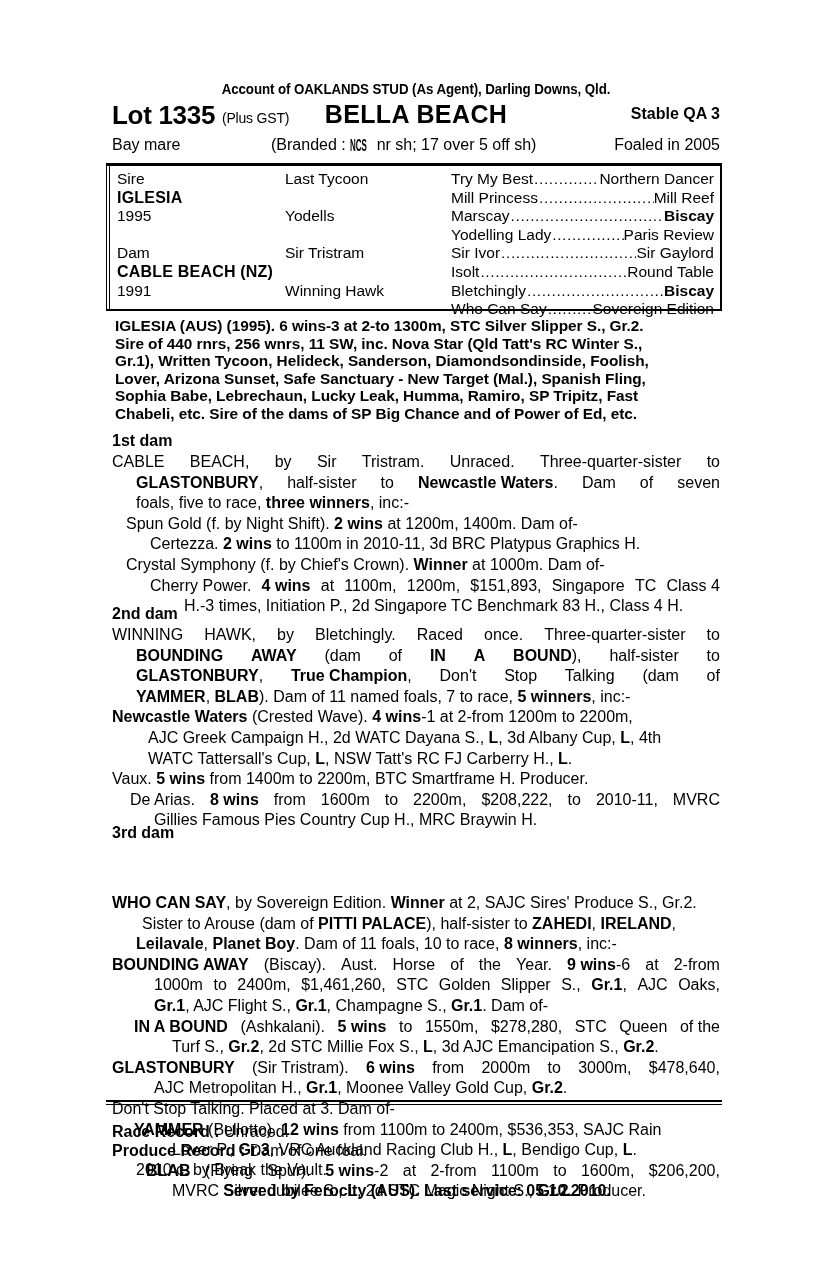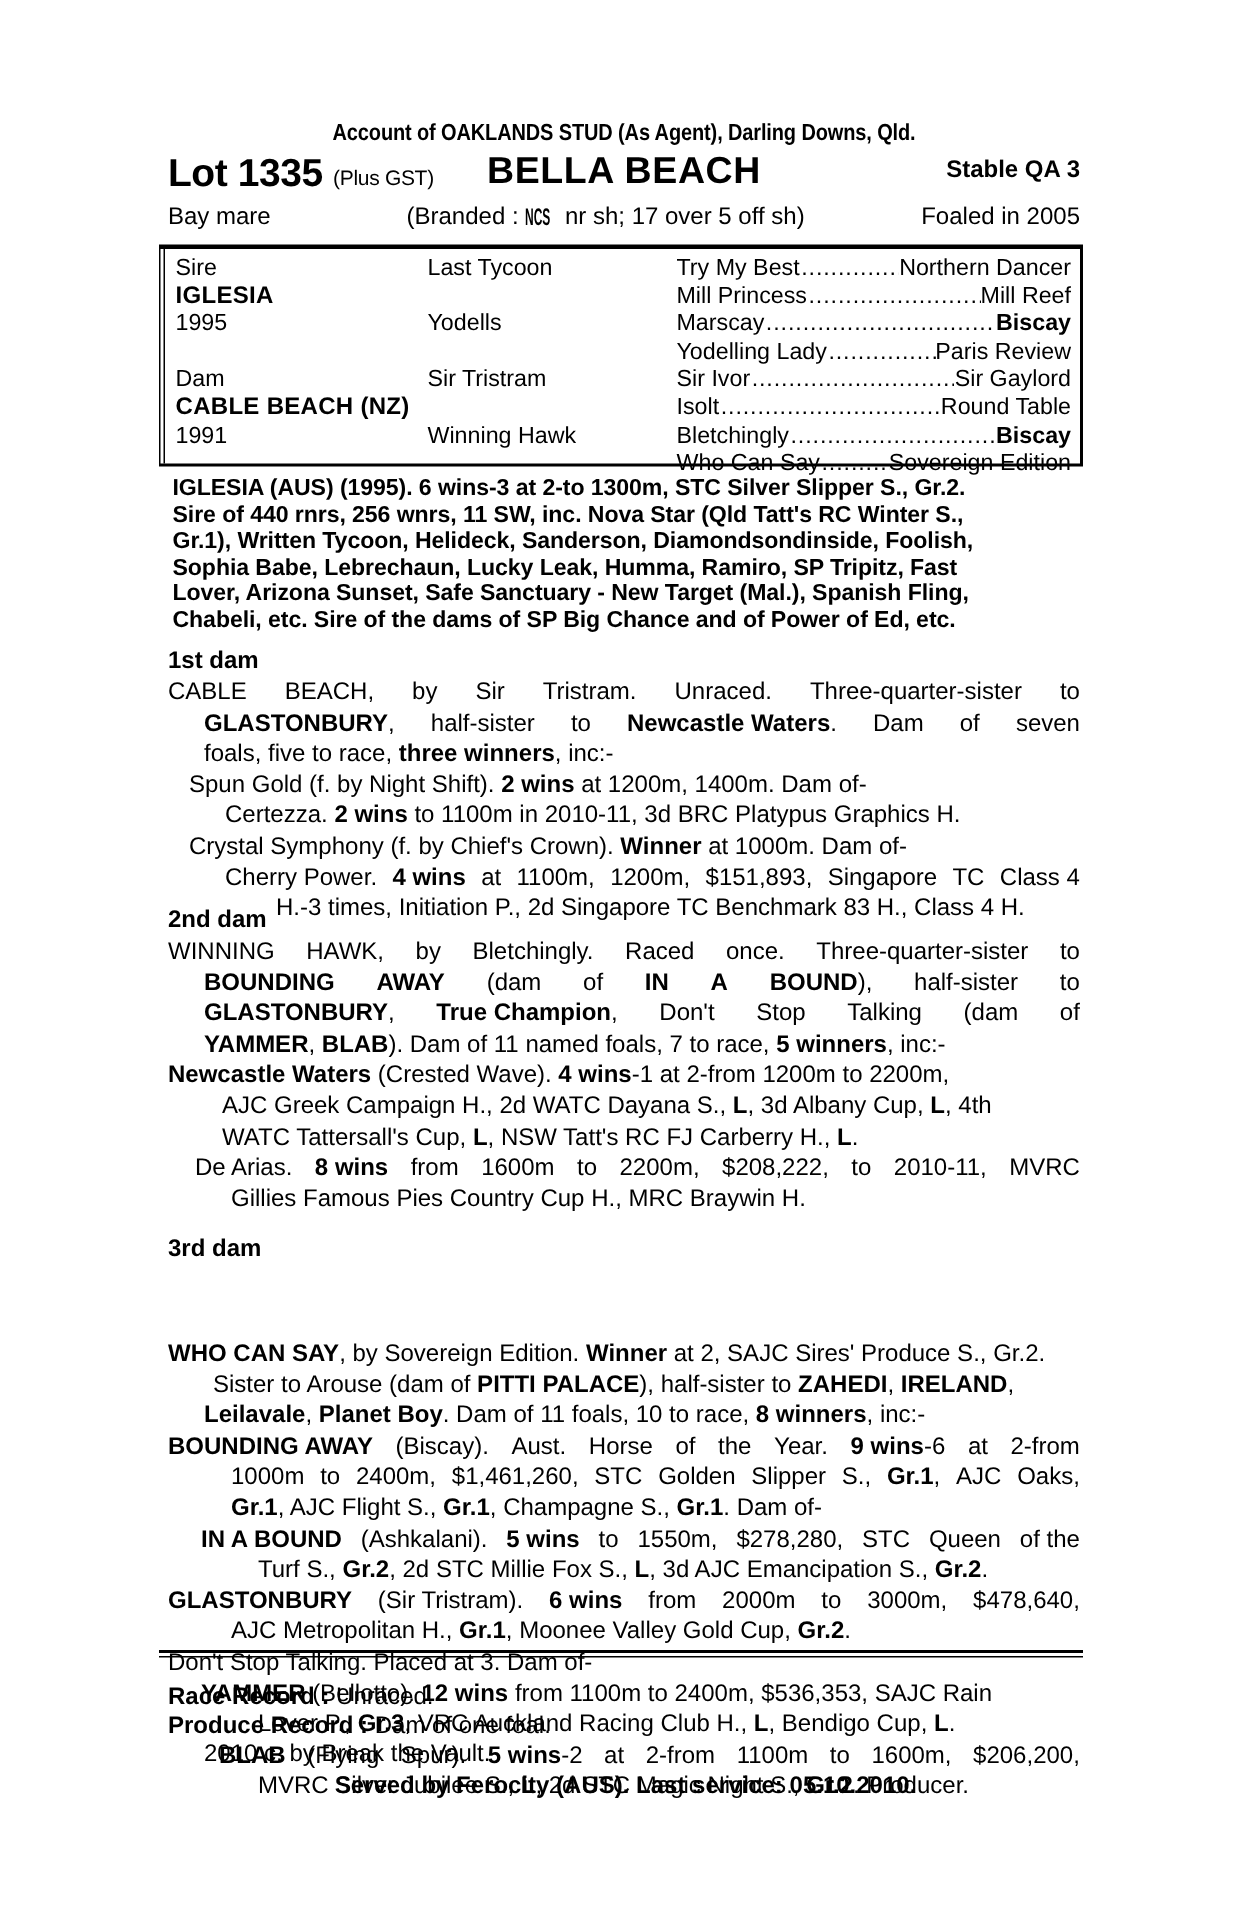--- a/index.html
+++ b/index.html
@@ -314,22 +314,22 @@
         <span class="gp-dots">.....................................</span>
         <span class="gp-right">Sovereign Edition</span>
       </div>
     </div>
   </div>
 
   <div class="sire-para">
     <span>IGLESIA (AUS) (1995). 6 wins-3 at 2-to 1300m, STC Silver Slipper S., Gr.2.</span>
     <span>Sire of 440 rnrs, 256 wnrs, 11 SW, inc. Nova Star (Qld Tatt's RC Winter S.,</span>
     <span>Gr.1), Written Tycoon, Helideck, Sanderson, Diamondsondinside, Foolish,</span>
+    <span>Lover, Arizona Sunset, Safe Sanctuary - New Target (Mal.), Spanish Fling,</span>
     <span>Sophia Babe, Lebrechaun, Lucky Leak, Humma, Ramiro, SP Tripitz, Fast</span>
-    <span>Lover, Arizona Sunset, Safe Sanctuary - New Target (Mal.), Spanish Fling,</span>
     <span class="lastline">Chabeli, etc. Sire of the dams of SP Big Chance and of Power of Ed, etc.</span>
   </div>
 
   <div class="sec-head" style="top:432px;">1st dam</div>
   <div class="blk" style="left:112px; top:452px; width:608px;">
     <div class="ln j i0">
         <span>CABLE</span>
         <span>BEACH,</span>
         <span>by</span>
         <span>Sir</span>
@@ -394,20 +394,21 @@
         <span>Don't</span>
         <span>Stop</span>
         <span>Talking</span>
         <span>(dam</span>
         <span>of</span>
       </div>
     <div class="ln i1"><b>YAMMER</b>, <b>BLAB</b>). Dam of 11 named foals, 7 to race, <b>5 winners</b>, inc:-</div>
     <div class="ln i0"><b>Newcastle Waters</b> (Crested Wave). <b>4 wins</b>-1 at 2-from 1200m to 2200m,</div>
     <div class="ln i2" style="padding-left:36px;">AJC Greek Campaign H., 2d WATC Dayana S., <b>L</b>, 3d Albany Cup, <b>L</b>, 4th</div>
     <div class="ln i2" style="padding-left:36px;">WATC Tattersall's Cup, <b>L</b>, NSW Tatt's RC FJ Carberry H., <b>L</b>.</div>
+    <div class="ln i0">Vaux. <b>5 wins</b> from 1400m to 2200m, BTC Smartframe H. Producer.</div>
     <div class="ln j i1" style="padding-left:18px;">
         <span>De Arias.</span>
         <span><b>8 wins</b></span>
         <span>from</span>
         <span>1600m</span>
         <span>to</span>
         <span>2200m,</span>
         <span>$208,222,</span>
         <span>to</span>
         <span>2010-11,</span>

